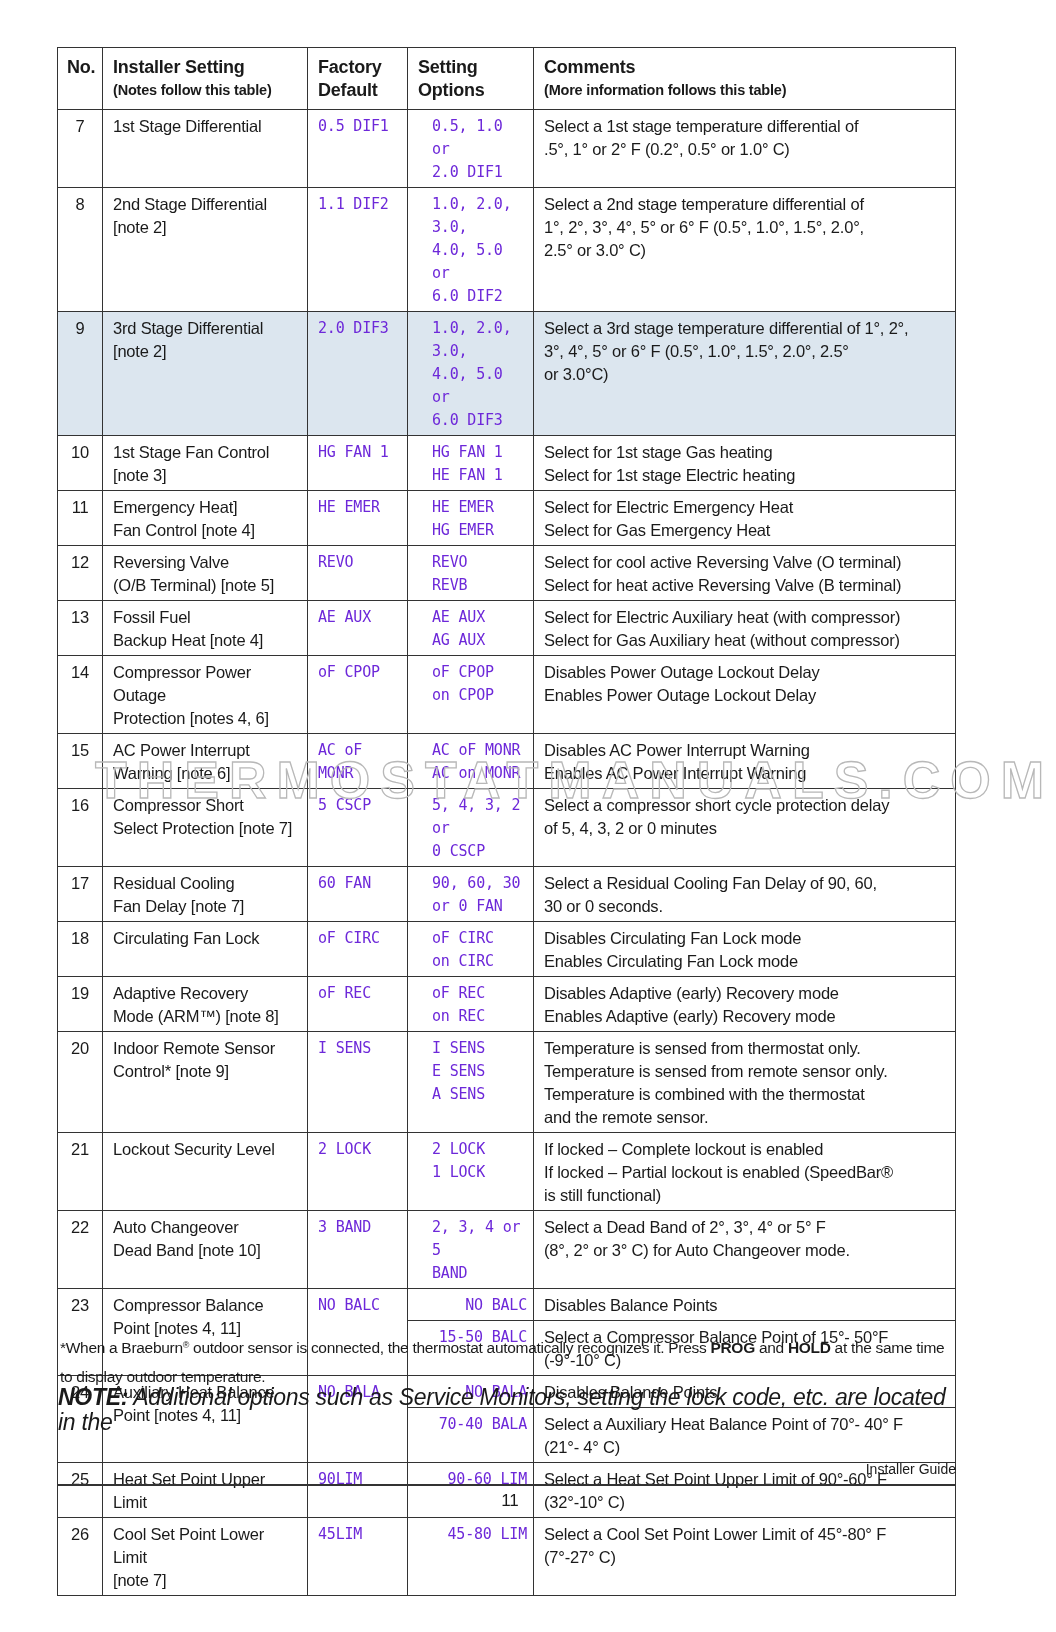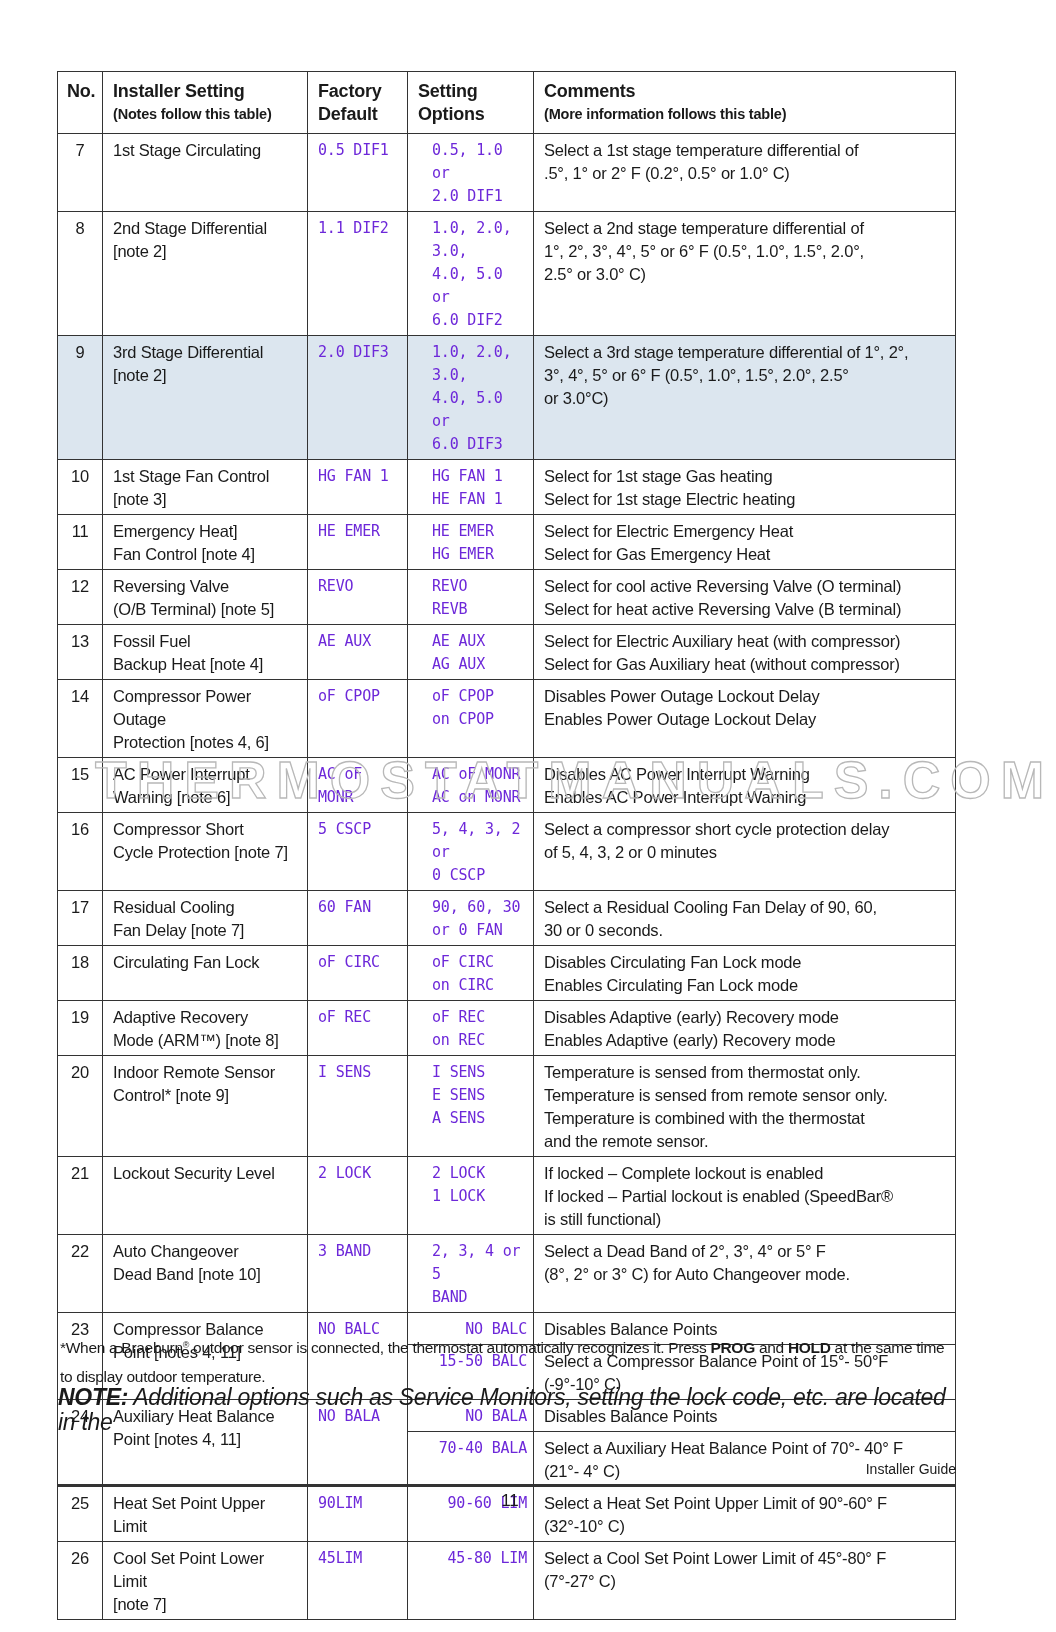--- a/index.html
+++ b/index.html
@@ -6,21 +6,20 @@
   body {
     width: 1056px; height: 1632px; position: relative; overflow: hidden;
     font-family: "Liberation Sans", sans-serif; color: #1a1a1a;
   }
   .page-table {
     position: absolute; left: 57px; top: 47px; width: 898px;
     border-collapse: collapse; table-layout: fixed;
     font-family: "Liberation Sans", sans-serif;
     font-size: 16.5px; line-height: 23px;
     border: 1.5px solid #222;
-    margin-top: 24px;
   }
   .page-table th, .page-table td {
     border: 1px solid #333; vertical-align: top; padding: 0;
   }
   .page-table th {
     text-align: left; font-weight: bold; font-size: 18px; line-height: 23px;
     padding: 8px 8px 7px 10px; letter-spacing: -0.2px;
   }
   .page-table th .sub { display: block; font-size: 14.5px; line-height: 22px; }
   .page-table th.col-no { padding-left: 9px; }
@@ -94,21 +93,21 @@
       </th>
       <th>
         <span style="display:block">Comments</span>
         <span class="sub">(More information follows this table)</span>
       </th>
     </tr>
   </thead>
   <tbody id="table-body">
       <tr>
         <td class="no">7</td>
-        <td><span>1st Stage Circulating</span></td>
+        <td><span>1st Stage Differential</span></td>
         <td class="lcd">0.5 DIF1</td>
         <td class="opts lcd">
           <span class="opt-line">0.5, 1.0 or</span>
           <span class="opt-line">2.0 DIF1</span>
         </td>
         <td>
           <span class="cm-line">Select a 1st stage temperature differential of</span>
           <span class="cm-line">.5°, 1° or 2° F (0.2°, 0.5° or 1.0° C)</span>
         </td>
       </tr>
@@ -215,21 +214,21 @@
           <span class="opt-line">AC oF MONR</span>
           <span class="opt-line">AC on MONR</span>
         </td>
         <td>
           <span class="cm-line">Disables AC Power Interrupt Warning</span>
           <span class="cm-line">Enables AC Power Interrupt Warning</span>
         </td>
       </tr>
       <tr>
         <td class="no">16</td>
-        <td><span style="display:block">Compressor Short</span><span>Cycle Protection</span> <span class="note">[note 7]</span></td>
+        <td><span style="display:block">Compressor Short</span><span>Select Protection</span> <span class="note">[note 7]</span></td>
         <td class="lcd">5 CSCP</td>
         <td class="opts lcd">
           <span class="opt-line">5, 4, 3, 2 or</span>
           <span class="opt-line">0 CSCP</span>
         </td>
         <td>
           <span class="cm-line">Select a compressor short cycle protection delay</span>
           <span class="cm-line">of 5, 4, 3, 2 or 0 minutes</span>
         </td>
       </tr>

